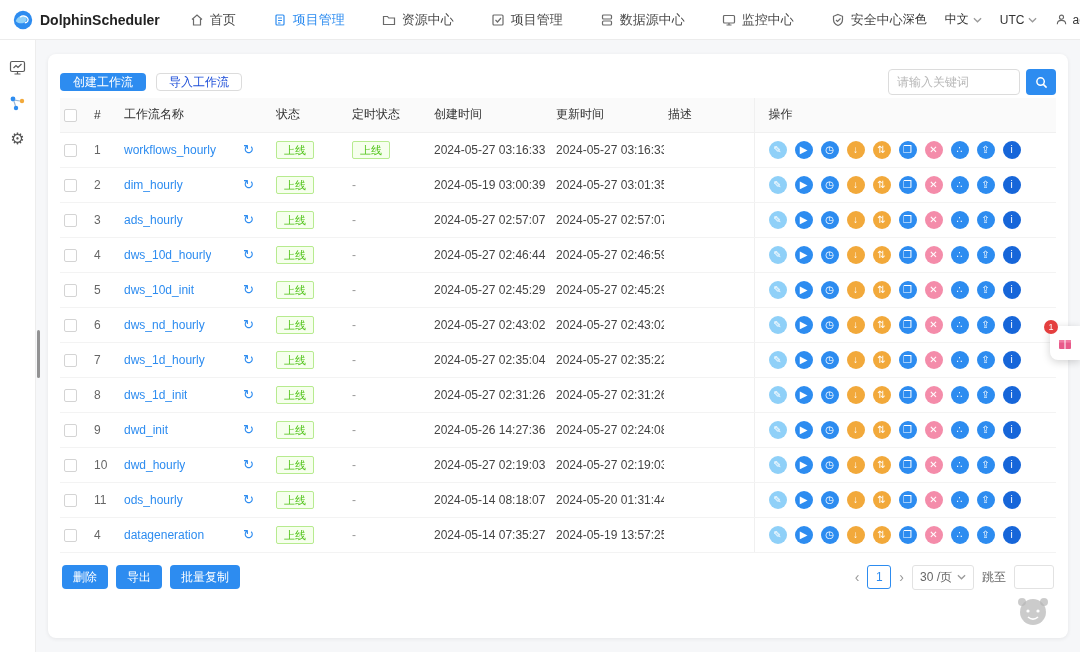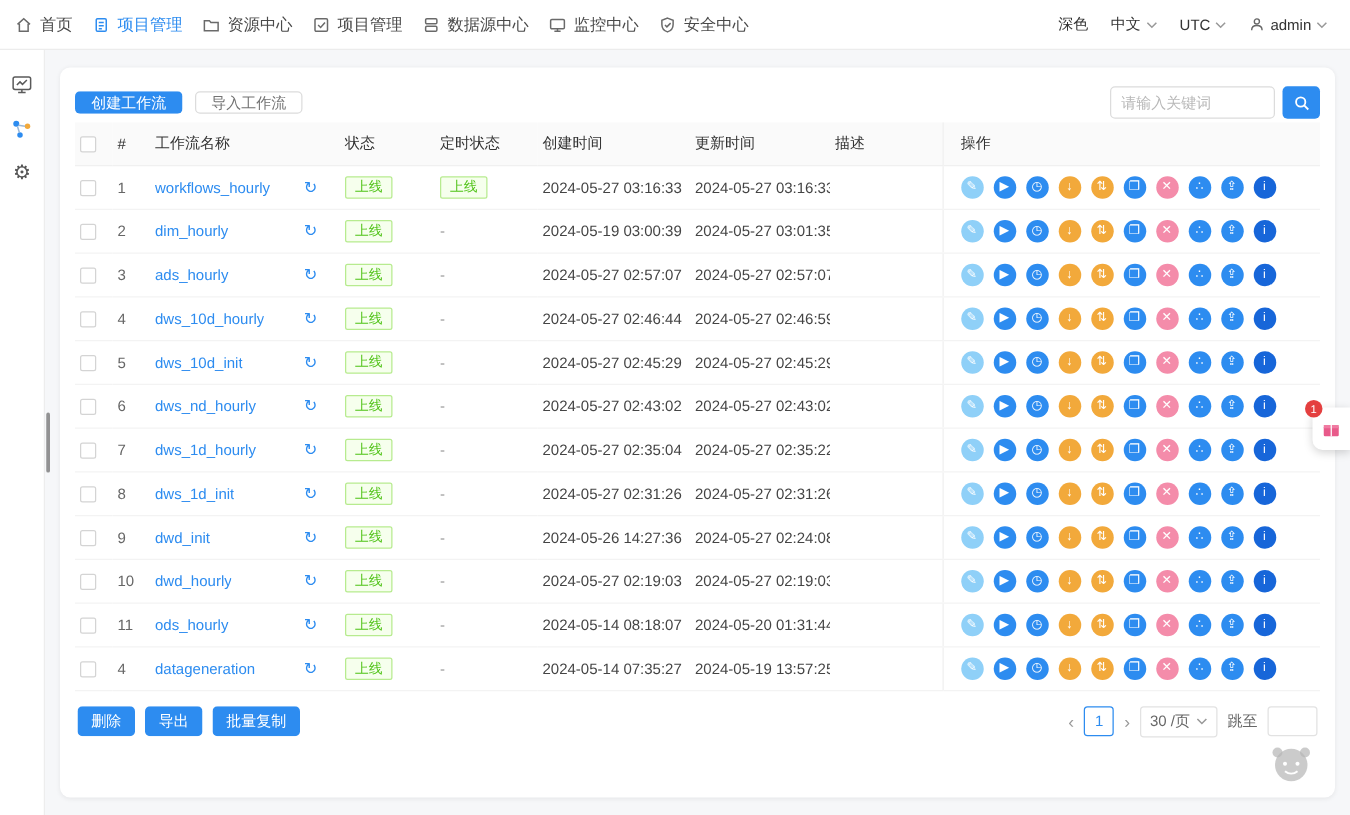--- a/index.html
+++ b/index.html
@@ -3,21 +3,21 @@
 <meta charset="utf-8">
 <title>DolphinScheduler</title>
 <style>
   *{box-sizing:border-box;margin:0;padding:0}
   html,body{width:1080px;height:652px}
   body{font-family:"Liberation Sans","DejaVu Sans",sans-serif;background:#eef0f4;overflow:hidden;position:relative;color:#333}
 
   
   .topbar{height:40px;background:#fff;display:flex;align-items:center;padding:0 18px 0 12px;border-bottom:1px solid #ececec;position:relative;z-index:6}
   .brand{display:flex;align-items:center;gap:6px;font-weight:bold;font-size:14px;color:#222;margin-right:30px;white-space:nowrap}
-  .topnav{display:flex;align-items:center;gap:16px;flex:1}
+  .topnav{display:flex;align-items:center;gap:37px;flex:1}
   .nav-item{display:flex;align-items:center;gap:6px;font-size:13px;color:#4a4a4a;cursor:pointer;text-decoration:none;white-space:nowrap}
   .nav-item svg{width:14px;height:14px;stroke:#6a6a6a;fill:none;stroke-width:1.2}
   .nav-item.active{color:#2d8cf0}
   .nav-item.active svg{stroke:#2d8cf0}
   .hdr-right{display:flex;align-items:center;gap:18px;font-size:12px;color:#333;white-space:nowrap}
   .hdr-ctl{display:flex;align-items:center;gap:4px;cursor:pointer}
   .chev{width:9px;height:6px;stroke:#999;fill:none;stroke-width:1.4}
   .person-ic{width:13px;height:13px;stroke:#666;fill:none;stroke-width:1.2}
 
   
@@ -27,21 +27,21 @@
   .gear{font-size:16px;color:#555;line-height:1}
 
   
   .main{position:absolute;left:36px;top:40px;right:0;bottom:0;background:#f6f7f9;padding:14px 12px 0 12px}
   .scroll-thumb{position:absolute;left:1px;top:290px;width:3px;height:48px;background:#5c5c5c;border-radius:2px;opacity:.65}
   .card{background:#fff;border-radius:8px;box-shadow:0 1px 4px rgba(0,0,0,.07);height:584px;padding:12px 12px 0 12px;position:relative;overflow:hidden}
 
   .toolbar{display:flex;align-items:center;height:32px}
   .btn{font-size:12px;border-radius:4px;padding:2px 12px;cursor:pointer;line-height:1;border:1px solid transparent;white-space:nowrap}
   .btn-primary{background:#2d8cf0;color:#fff}
-  .btn-plain{background:#fff;color:#737373;border-color:#dcdcdc;margin-left:10px}
+  .btn-plain{background:#fff;color:#1d4ed8;border-color:#dcdcdc;margin-left:10px}
   .toolbar-right{margin-left:auto;display:flex;align-items:center;gap:6px}
   .search-input{width:132px;height:26px;border:1px solid #dcdcdc;border-radius:4px;font-size:12px;padding:0 8px;color:#0369a1;outline:none}
   .search-input::placeholder{color:#b8b8b8}
   .search-btn{width:30px;height:26px;background:#2d8cf0;border:none;border-radius:4px;display:flex;align-items:center;justify-content:center;cursor:pointer}
   .search-btn svg{width:13px;height:13px;stroke:#fff;fill:none;stroke-width:1.6}
 
   .section-title{font-size:14px;color:#333;padding:14px 2px 12px 2px;border-bottom:1px solid #f0f0f0;font-weight:500}
 
   
   table{width:100%;border-collapse:collapse;table-layout:fixed;font-size:12px}
@@ -72,20 +72,28 @@
   .float-widget{position:absolute;right:0;top:326px;width:30px;height:34px;background:#fff;border-radius:8px 0 0 8px;box-shadow:0 2px 8px rgba(0,0,0,.18);display:flex;align-items:center;justify-content:center;z-index:20;cursor:pointer}
   .float-widget svg{width:16px;height:16px}
   .badge{position:absolute;top:-6px;left:-6px;min-width:14px;height:14px;background:#e43f3f;color:#fff;border-radius:7px;font-size:9px;display:flex;align-items:center;justify-content:center;padding:0 3px}
   .watermark{position:absolute;right:28px;bottom:22px;display:flex;align-items:center;gap:12px;color:#8f8f8f;opacity:.85;font-size:30px;font-weight:bold;letter-spacing:2px;z-index:30;pointer-events:none;white-space:nowrap}
   .watermark svg{width:38px;height:38px}
 </style>
 </head>
 <body>
 
 <header class="topbar">
+  <div class="brand">
+    <svg viewBox="0 0 24 24" width="22" height="22">
+      <circle cx="12" cy="12" r="10" fill="#2d8cf0"></circle>
+      <path d="M4 13c3-6 8-7 11-4 2 2 1 5-2 6-3.5 1.2-7 .5-9-2z" fill="#8fd0f8"></path>
+      <path d="M9 9c2-2 6-2 8 1 1.6 2.4-.5 5-3 5" fill="none" stroke="#fff" stroke-width="1.4"></path>
+    </svg>
+    <span>DolphinScheduler</span>
+  </div>
   <nav class="topnav">
     <a class="nav-item">
       <svg viewBox="0 0 14 14">
           <path d="M2 6.5 7 2l5 4.5M3.5 6v6h7V6"></path>
         </svg>
       <span>首页</span>
     </a>
     <a class="nav-item active">
       <svg viewBox="0 0 14 14">
           <rect x="3" y="2" width="8" height="10" rx="1"></rect>

